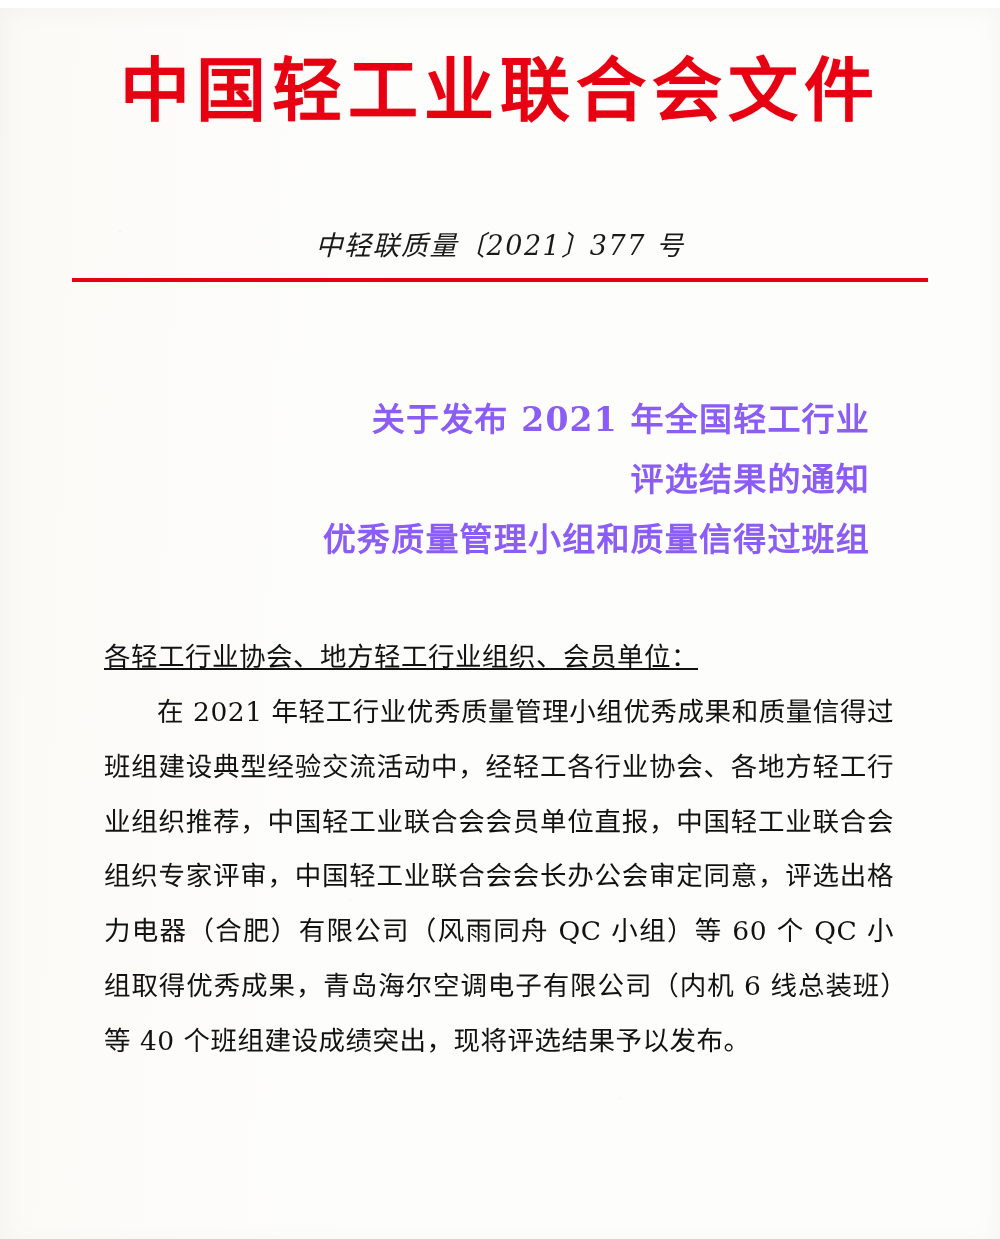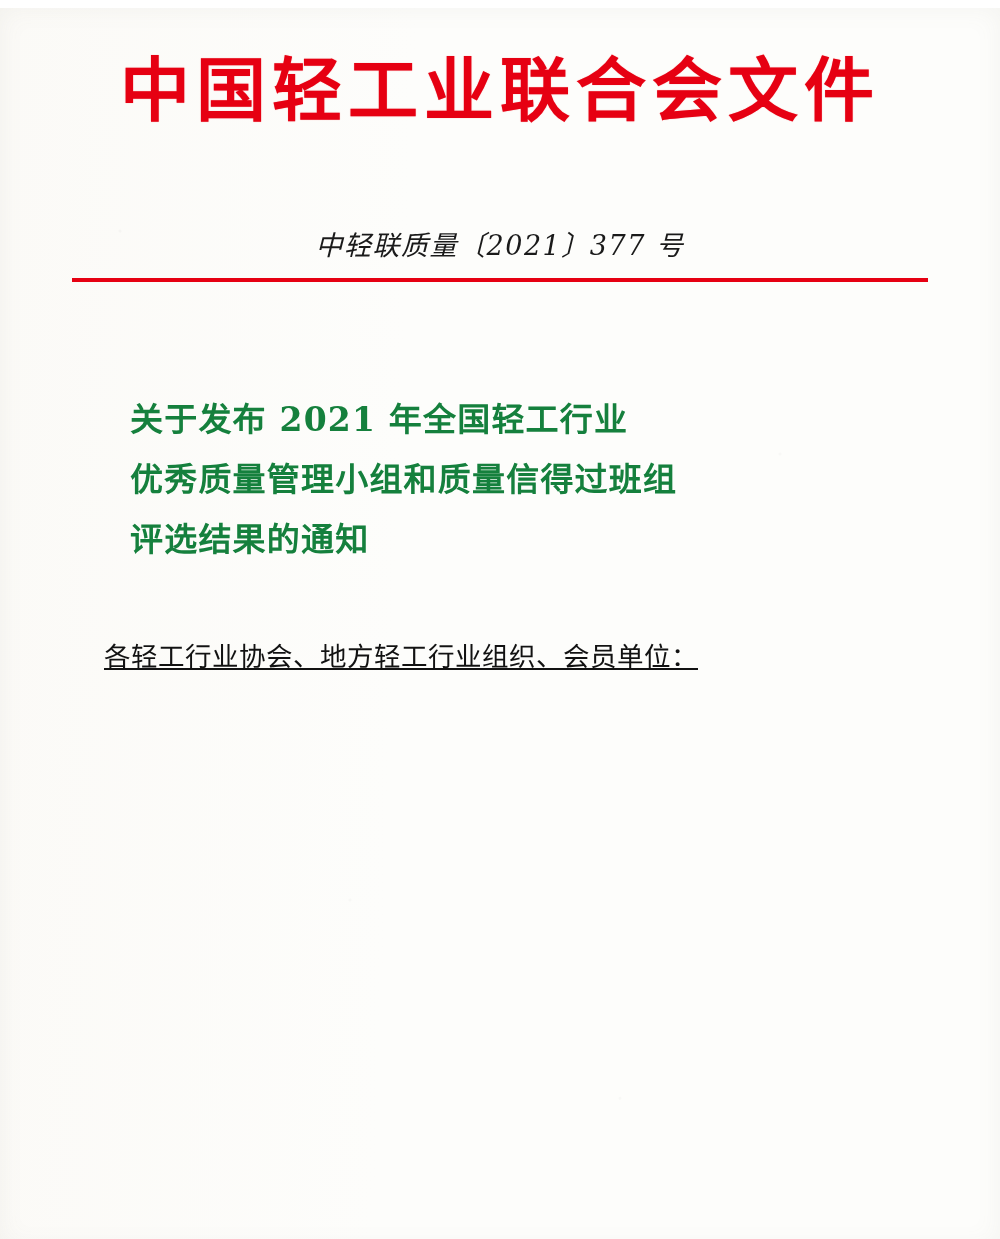--- a/index.html
+++ b/index.html
@@ -76,26 +76,26 @@
     width: 856px;
     height: 4px;
     background: #e60012;
   }
 
   .doc-title {
     position: absolute;
     top: 382px;
     left: 130px;
     width: 740px;
-    text-align: left;
+    text-align: right;
     font-weight: 700;
     font-size: 33px;
     line-height: 1.82;
     letter-spacing: 1.2px;
-    color: #15803d;
+    color: #8b5cf6;
   }
   .doc-title .tline { display: block; white-space: nowrap; }
 
   .body-text {
     position: absolute;
     top: 622px;
     left: 104px;
     width: 790px;
     font-size: 26.5px;
     line-height: 2.07;
@@ -118,22 +118,23 @@
   <div class="masthead">
     <div class="masthead-title">中国轻工业联合会文件</div>
   </div>
 
   <div class="doc-number">中轻联质量〔2021〕377 号</div>
 
   <div class="red-rule"></div>
 
   <div class="doc-title">
     <span class="tline">关于发布 2021 年全国轻工行业</span>
+    <span class="tline">评选结果的通知</span>
     <span class="tline">优秀质量管理小组和质量信得过班组</span>
-    <span class="tline">评选结果的通知</span>
   </div>
 
   <div class="body-text">
     <p class="para salutation">各轻工行业协会、地方轻工行业组织、会员单位：</p>
+    <p class="para indent">在 2021 年轻工行业优秀质量管理小组优秀成果和质量信得过班组建设典型经验交流活动中，经轻工各行业协会、各地方轻工行业组织推荐，中国轻工业联合会会员单位直报，中国轻工业联合会组织专家评审，中国轻工业联合会会长办公会审定同意，评选出格力电器（合肥）有限公司（风雨同舟 QC 小组）等 60 个 QC 小组取得优秀成果，青岛海尔空调电子有限公司（内机 6 线总装班）等 40 个班组建设成绩突出，现将评选结果予以发布。</p>
   </div>
 
   <div class="edge-shadow"></div>
 </div>
 
 </body></html>

